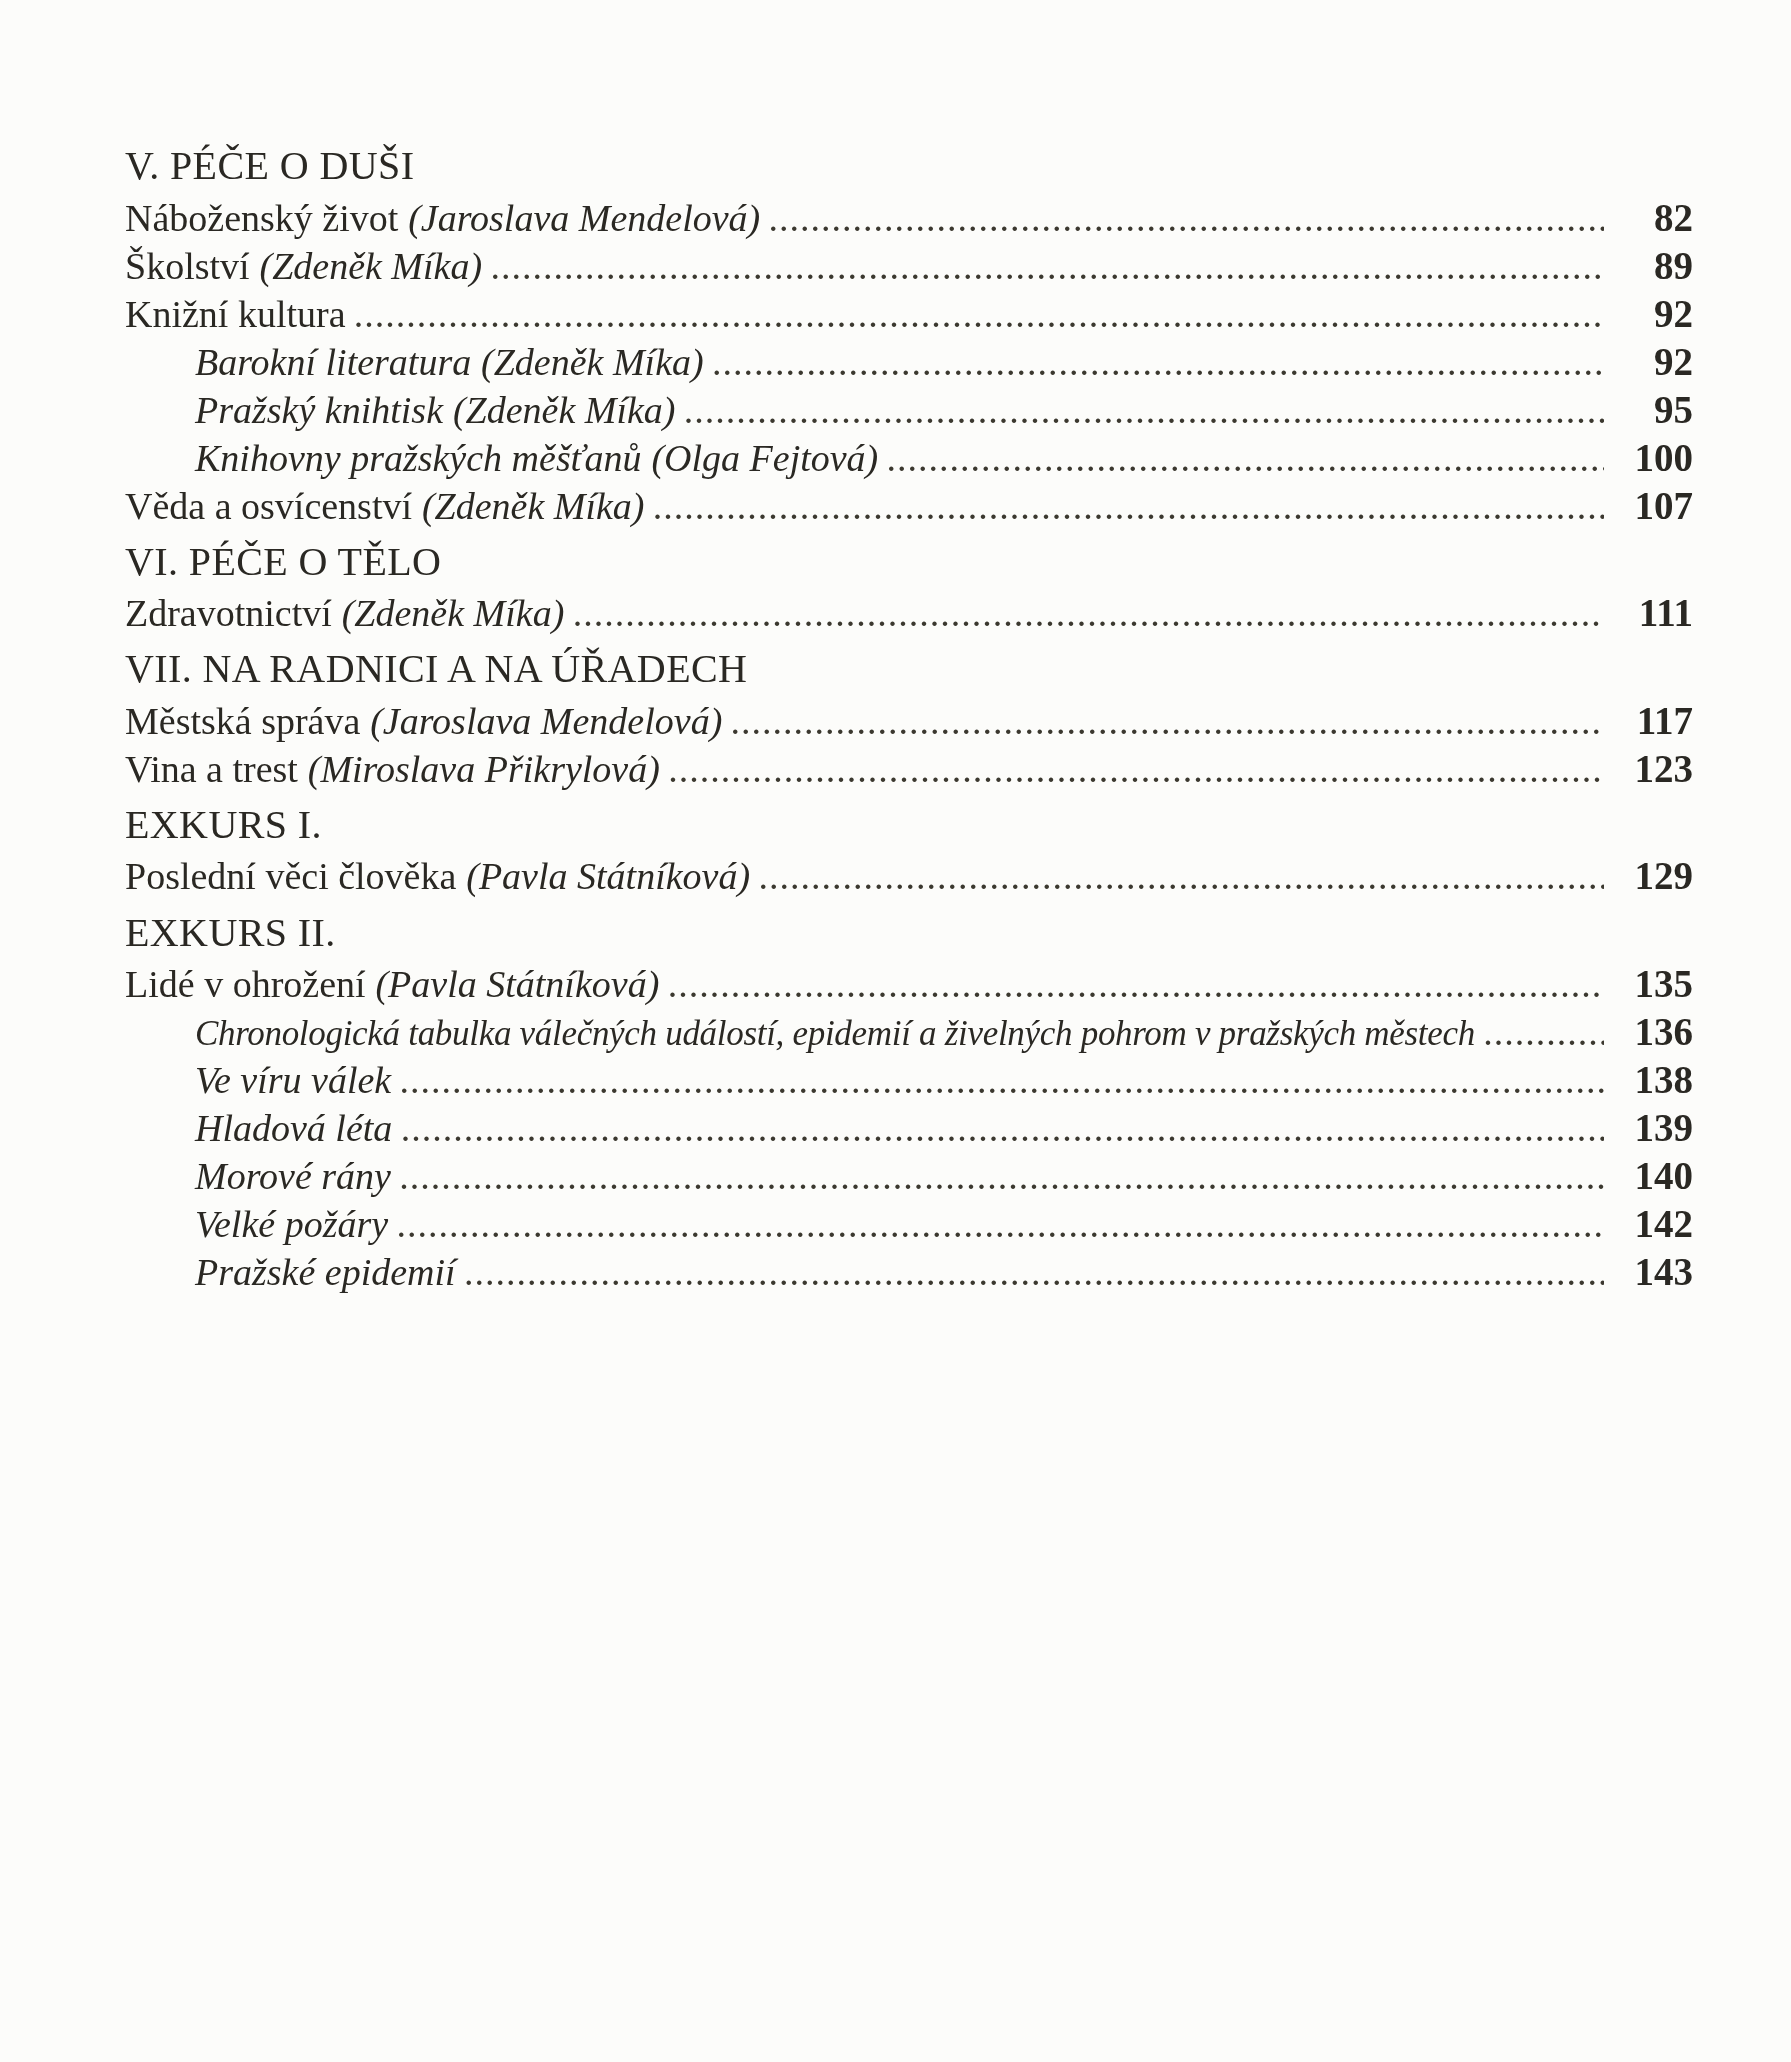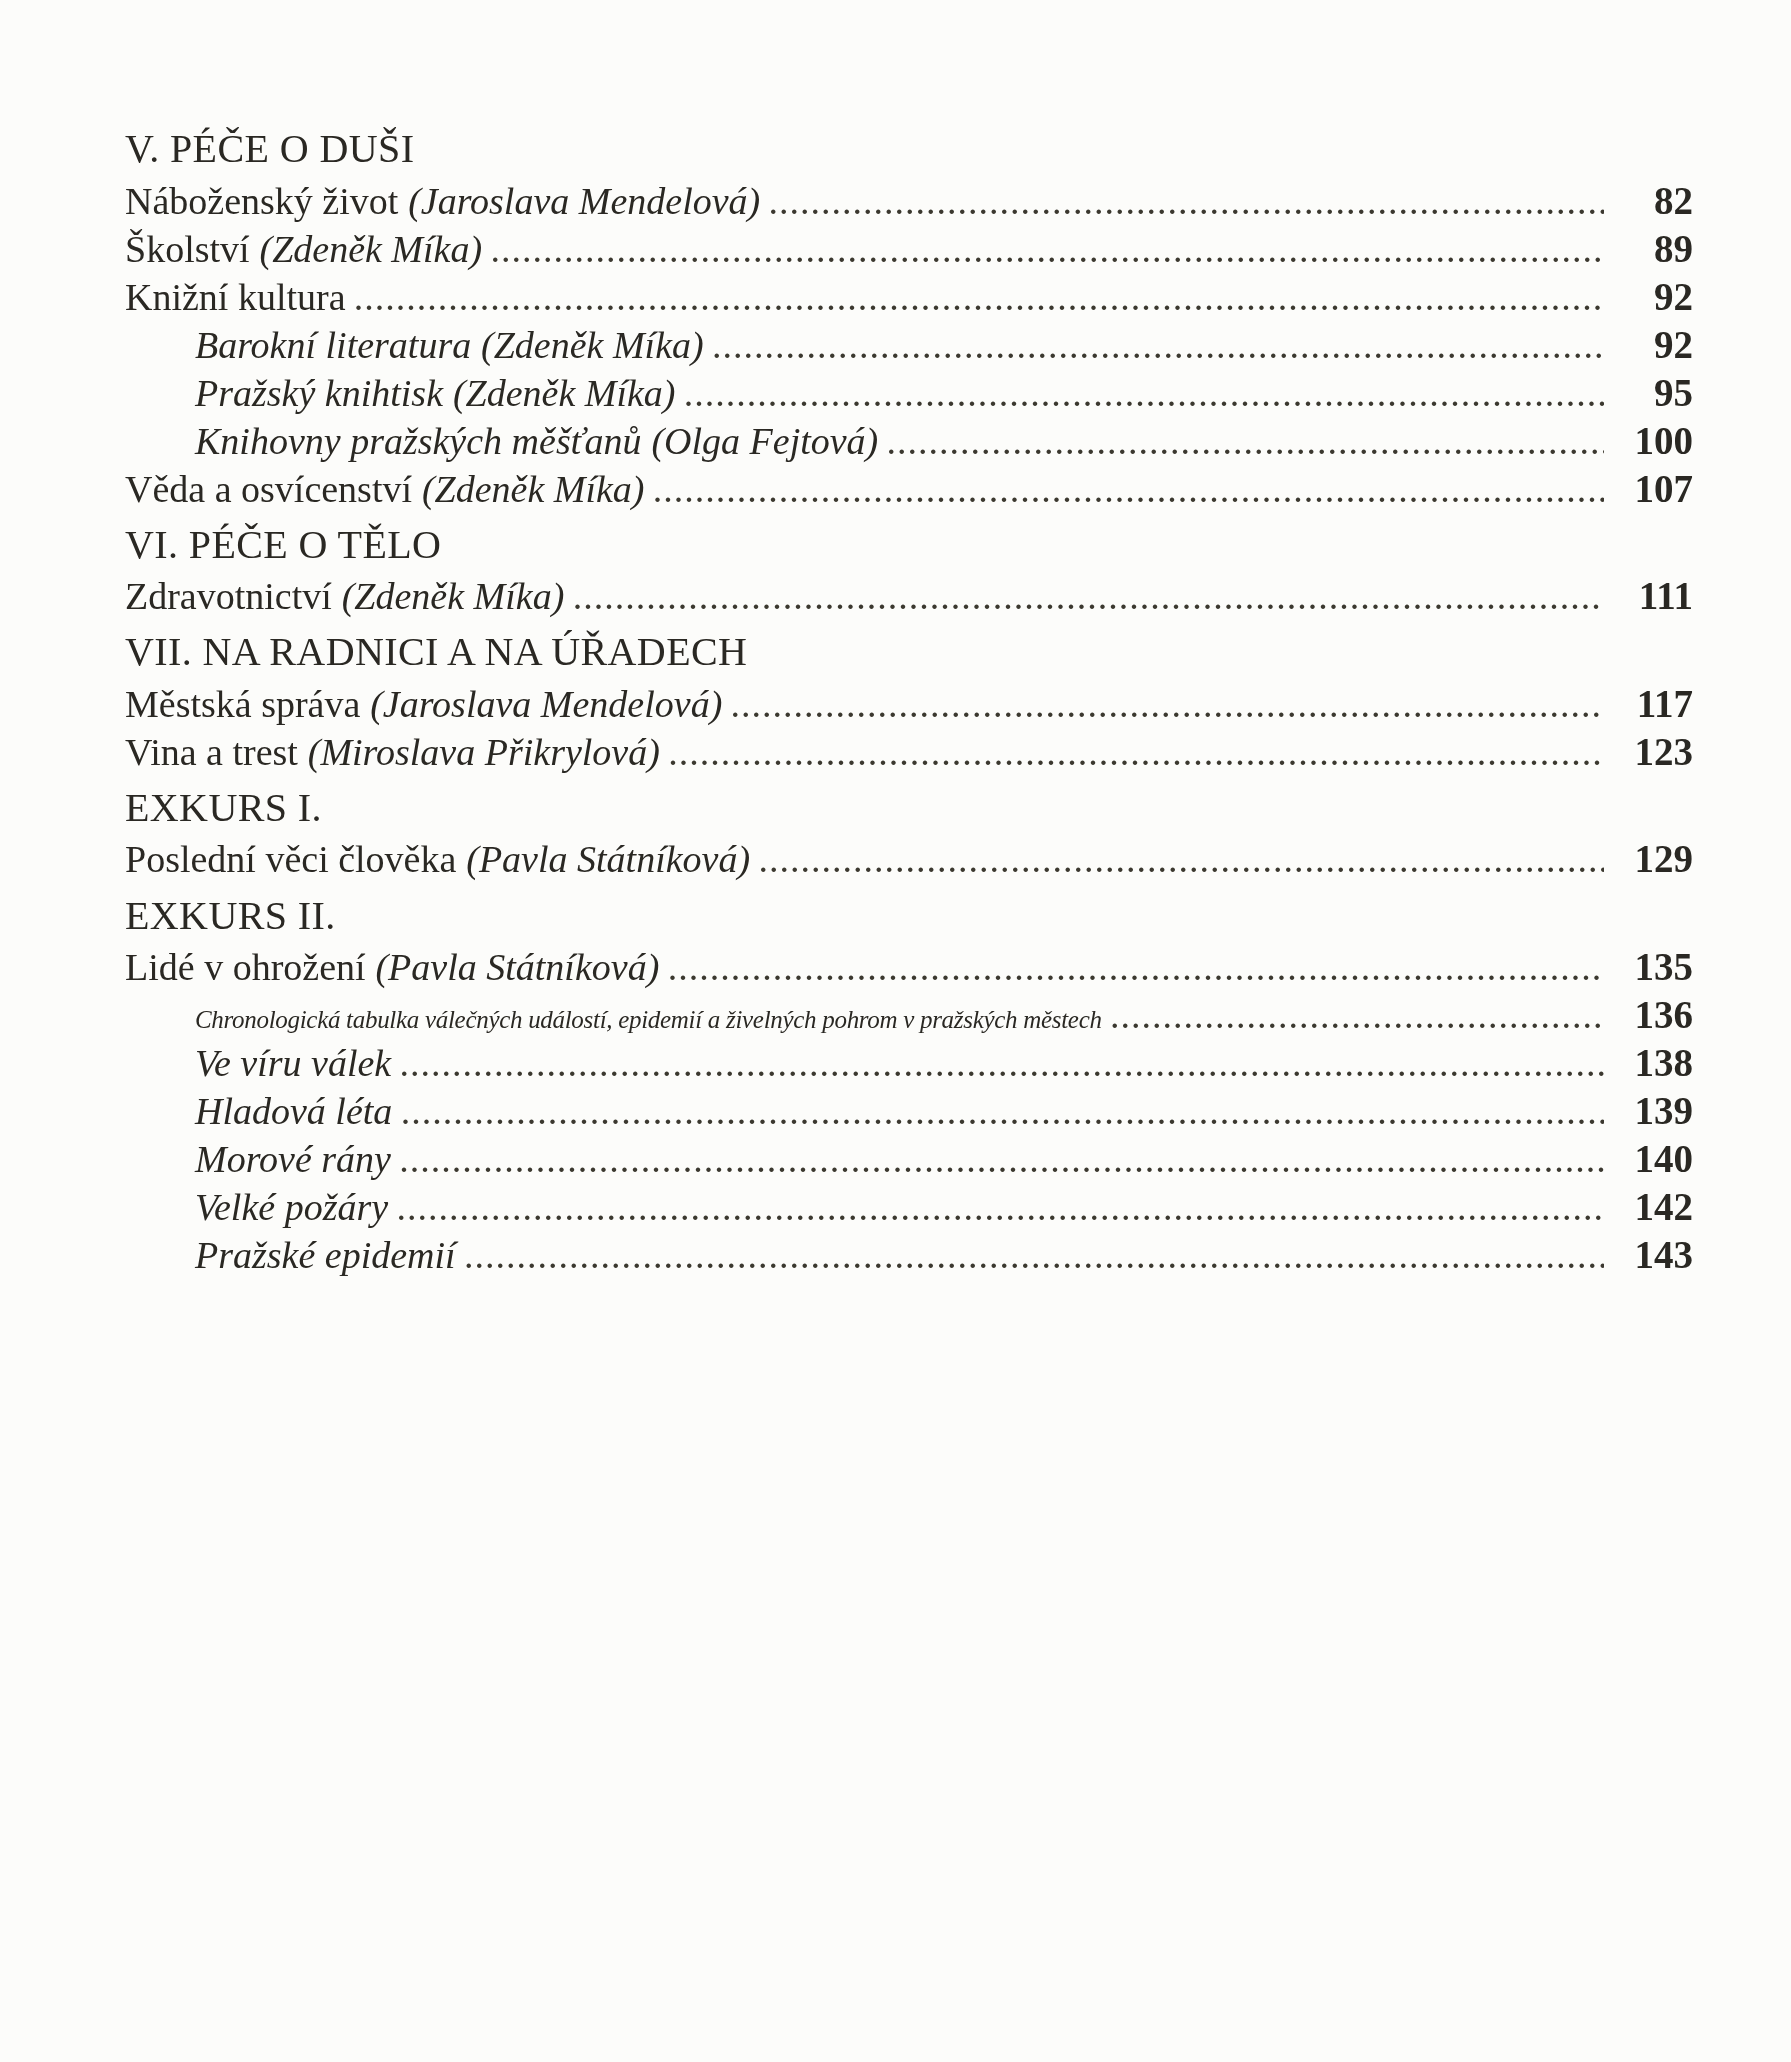--- a/index.html
+++ b/index.html
@@ -16,21 +16,21 @@
     position: relative;
     overflow: hidden;
   }
   .page {
     position: absolute;
     inset: 0;
   }
   .toc {
     position: absolute;
     left: 125px;
-    top: 117px;
+    top: 134px;
     width: 1568px;
   }
   .row {
     display: flex;
     align-items: baseline;
     height: 48px;
     line-height: 48px;
     font-size: 38px;
     white-space: nowrap;
   }
@@ -48,21 +48,21 @@
   }
   .author {
     font-style: italic;
     margin-left: 0.26em;
   }
   .sub .title,
   .sub .author {
     font-style: italic;
   }
   .long .label {
-    font-size: 25px;
+    font-size: 35px;
     letter-spacing: -0.3px;
   }
   .leader {
     flex: 1 1 auto;
     min-width: 16.7px;
     overflow: hidden;
     margin-left: 8.3px;
   }
   .leader::before {
     content: "........................................................................................................................................................................................";

